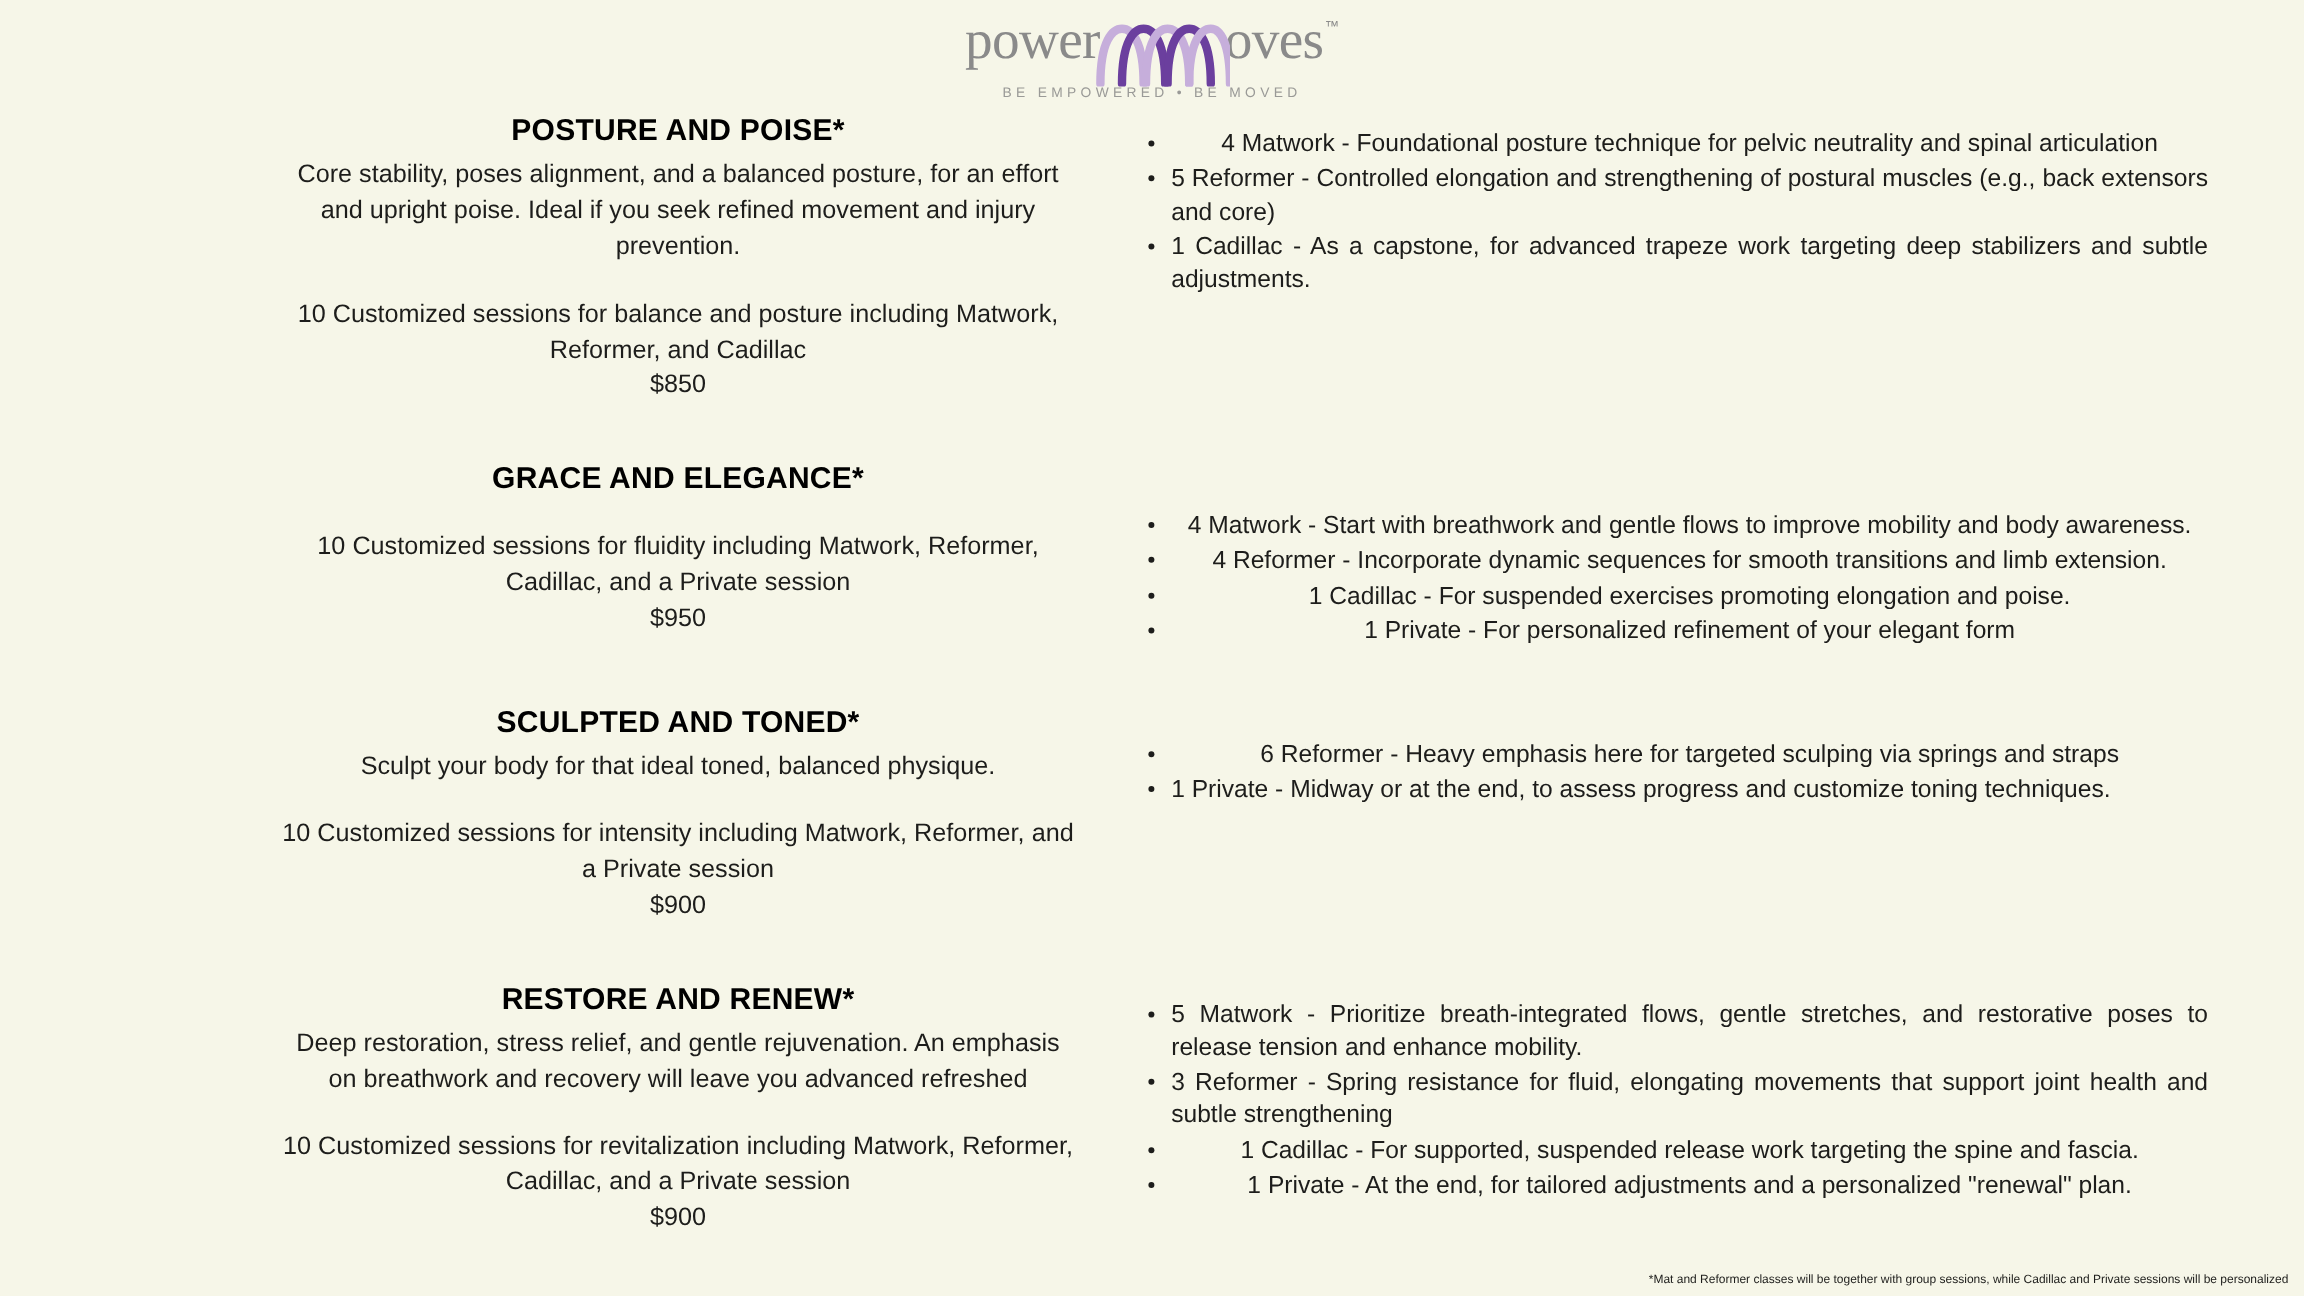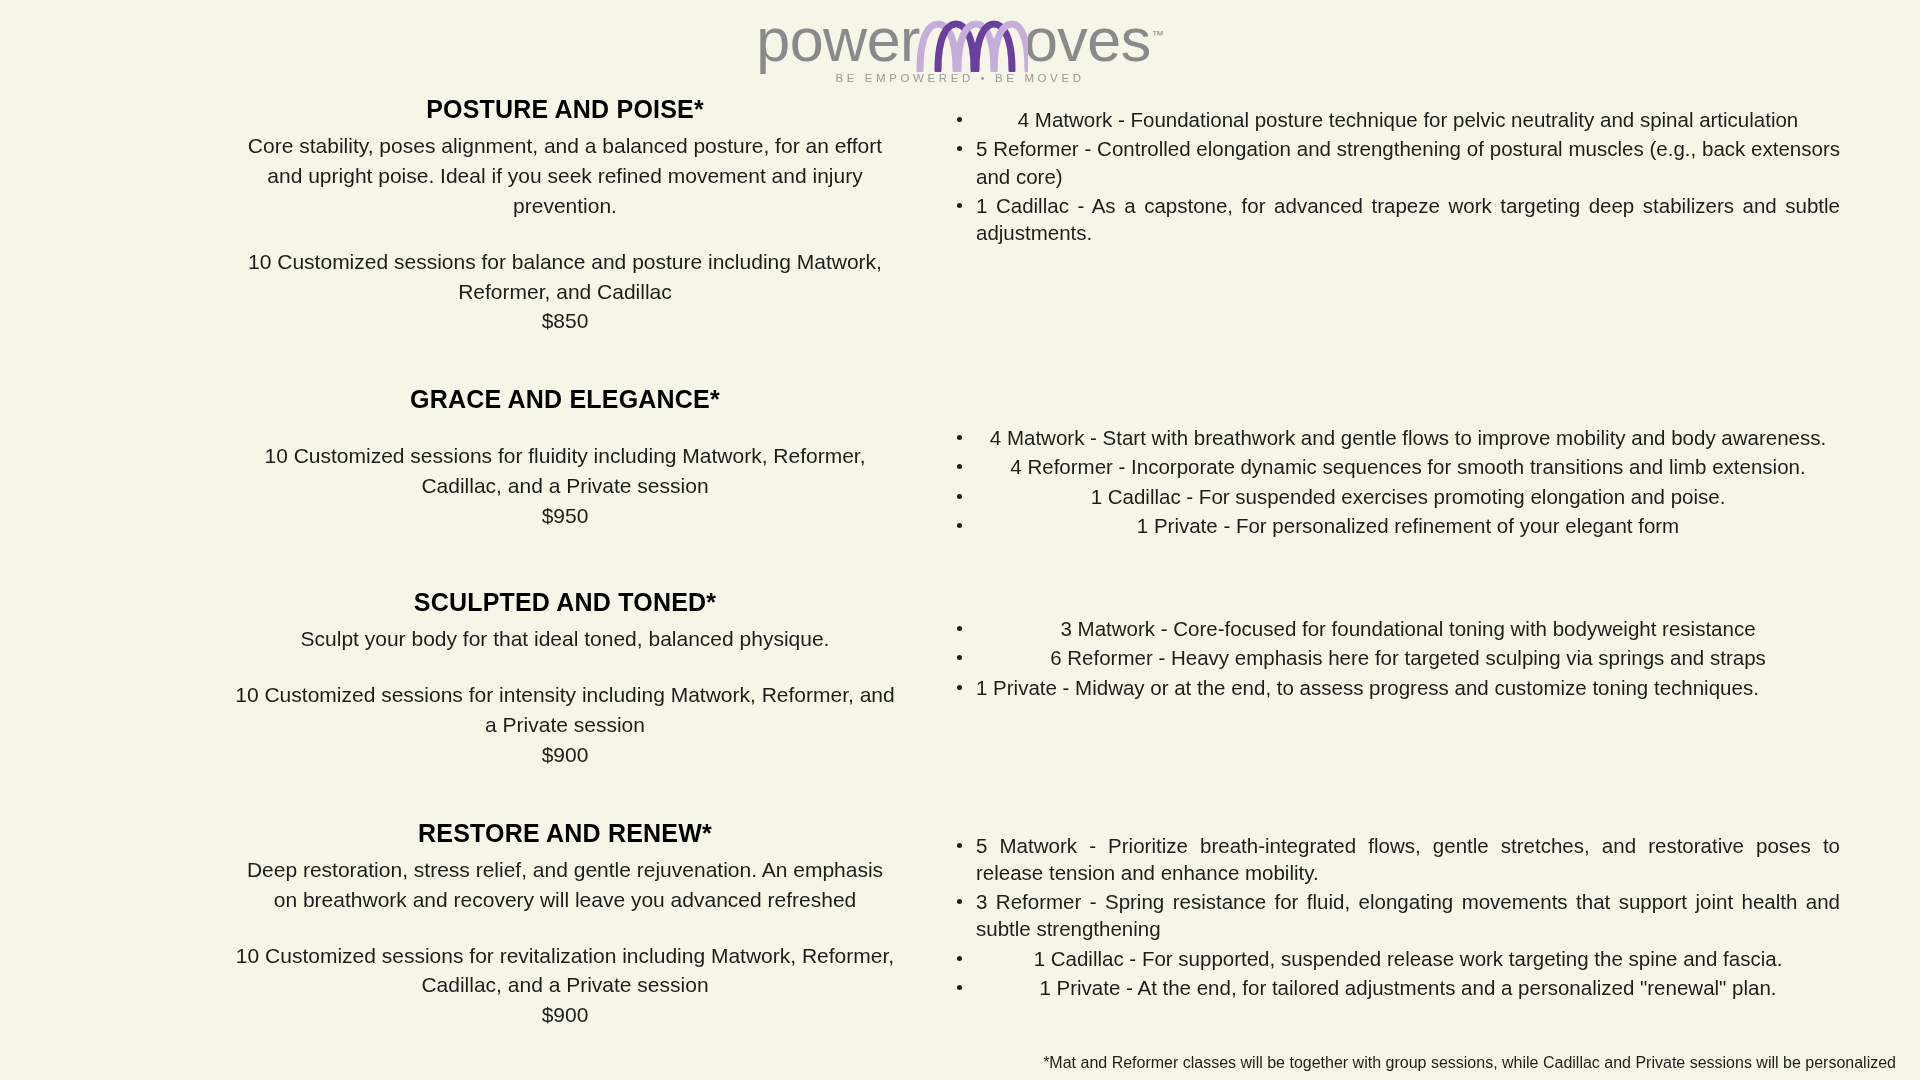--- a/index.html
+++ b/index.html
@@ -28,22 +28,22 @@
     box-sizing: border-box;
   }
   .logo-row {
     display: flex;
     align-items: baseline;
     justify-content: center;
     position: relative;
     height: 56px;
   }
   .logo-word {
-    font-family: Liberation Sans, sans-serif;
-    font-size: 61px;
+    font-family: Liberation Serif, serif;
+    font-size: 46px;
     font-weight: 300;
     letter-spacing: -0.5px;
     color: #8a8a8a;
     line-height: 1;
   }
   .logo-waves {
     position: relative;
     width: 112px;
     height: 52px;
     margin: 0 -4px;
@@ -149,23 +149,23 @@
     left: 7px;
     top: 11px;
     width: 5px;
     height: 5px;
     border-radius: 50%;
     background: #1d1d1b;
   }
 
   .footnote {
     position: absolute;
-    right: 24px;
+    right: 13px;
     bottom: 8px;
-    font-size: 16px;
+    font-size: 10px;
     font-weight: 300;
     color: #1d1d1b;
     font-family: "Liberation Sans Narrow", "Liberation Sans", sans-serif;
   }
 </style>
 </head>
 <body>
 
 <div class="header">
   <div class="logo-row">
@@ -223,21 +223,20 @@
 
   <div class="section" style="margin-top:46px;">
     <div class="col-left">
       <div class="prog-title">SCULPTED AND TONED*</div>
       <p class="prog-desc">Sculpt your body for that ideal toned, balanced physique.</p>
       <p class="prog-pack">10 Customized sessions for intensity including Matwork, Reformer, and a Private session</p>
       <p class="prog-price">$900</p>
     </div>
     <div class="col-right" style="padding-top:28px;">
       <ul class="bullets">
-        <li>3 Matwork - Core-focused for foundational toning with bodyweight resistance</li>
         <li>6 Reformer - Heavy emphasis here for targeted sculping via springs and straps</li>
         <li class="justify">1 Private - Midway or at the end, to assess progress and customize toning techniques.</li>
       </ul>
     </div>
   </div>
 
   <div class="section" style="margin-top:48px;">
     <div class="col-left">
       <div class="prog-title">RESTORE AND RENEW*</div>
       <p class="prog-desc">Deep restoration, stress relief, and gentle rejuvenation. An emphasis on breathwork and recovery will leave you advanced refreshed</p>

